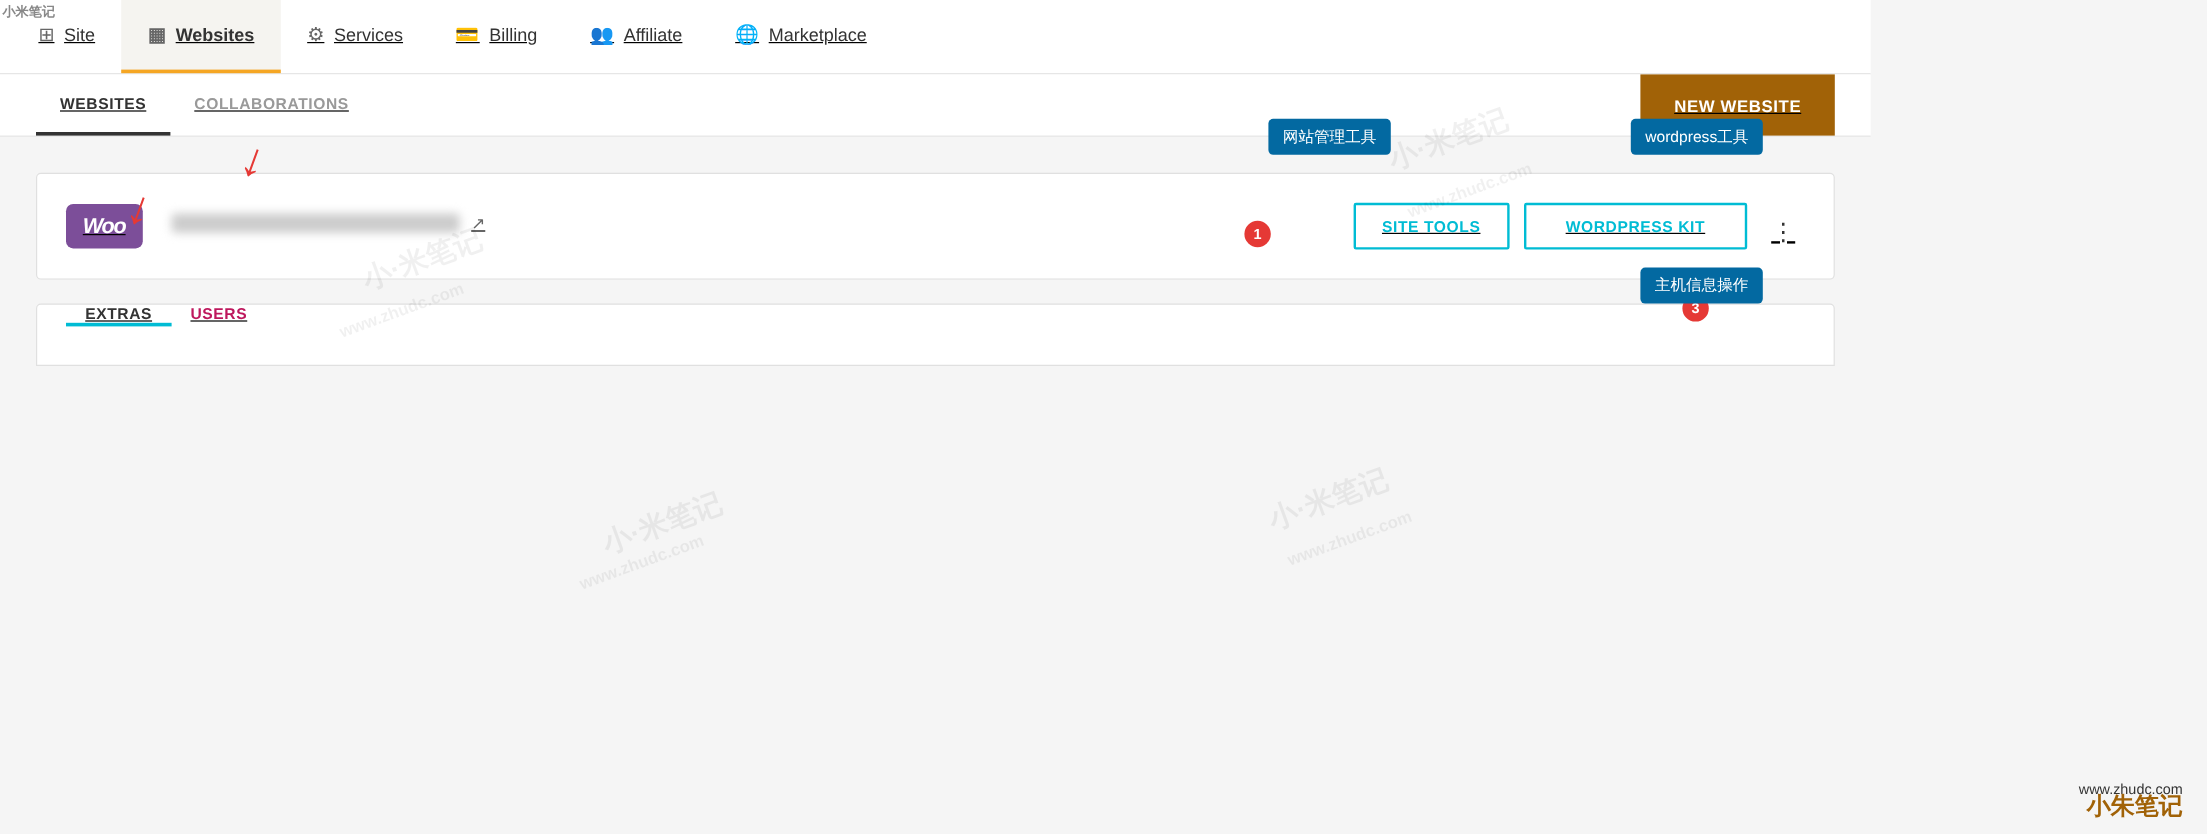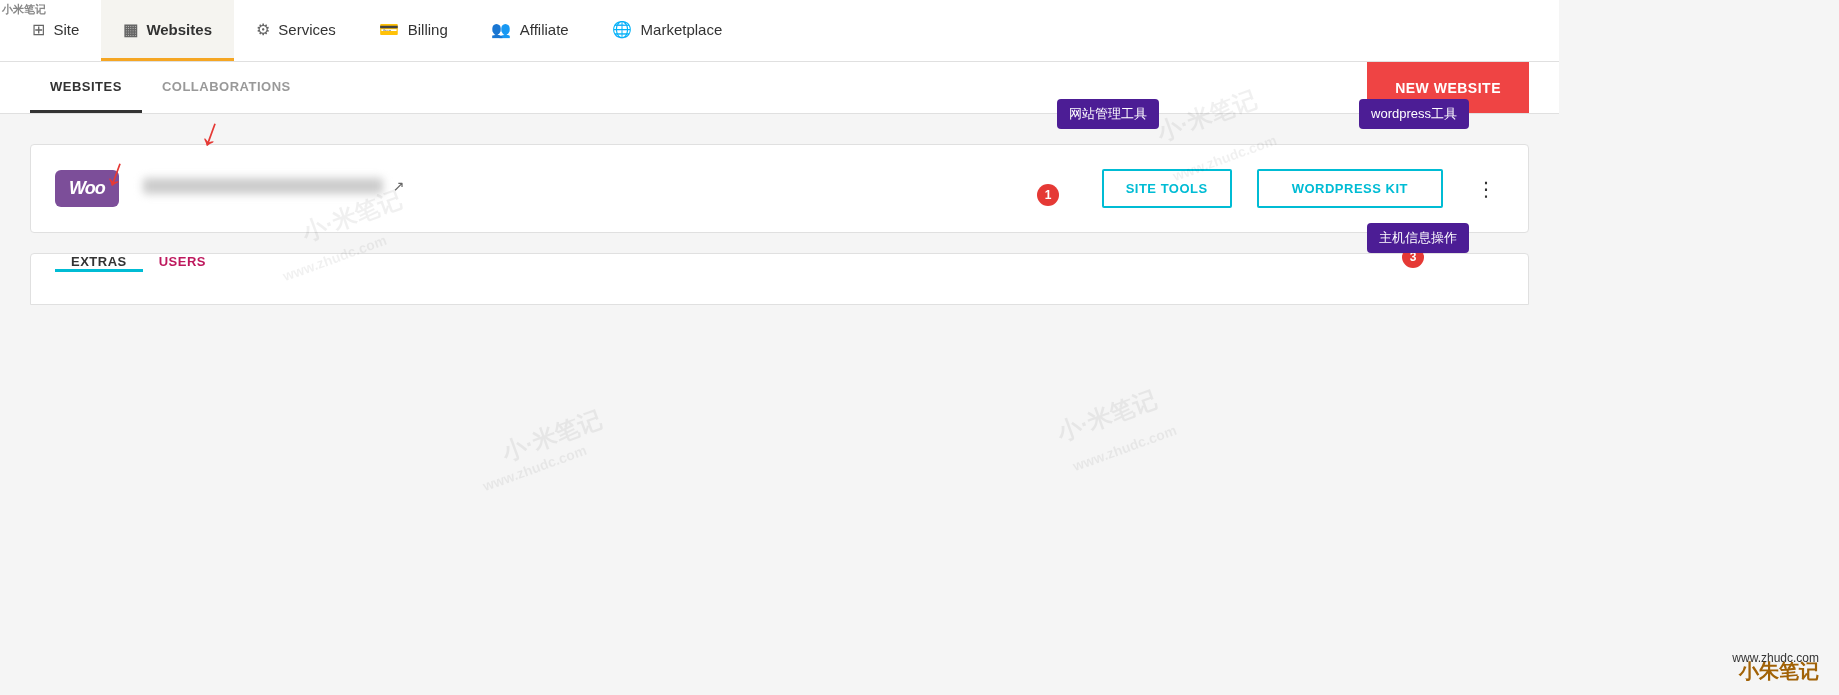--- a/index.html
+++ b/index.html
@@ -59,21 +59,21 @@
       color: #999;
       cursor: pointer;
       border-bottom: 3px solid transparent;
       letter-spacing: 0.5px;
     }
     .sub-nav-item.active {
       color: #333;
       border-bottom: 3px solid #333;
     }
     .new-website-btn {
-      background: #ef4444;
+      background: #a16207;
       color: #fff;
       border: none;
       padding: 0 28px;
       font-size: 14px;
       font-weight: 700;
       cursor: pointer;
       letter-spacing: 0.5px;
       align-self: stretch;
     }
 
@@ -151,22 +151,22 @@
     .site-meta {
       font-size: 13px;
       color: #666;
     }
     .hosting-link {
       color: #1e88e5;
       text-decoration: none;
     }
     .site-actions {
       display: flex;
-      align-items: center;
-      gap: 25px;
+      align-items: flex-end;
+      gap: 12px;
     }
     .site-tools-btn {
       border: 2px solid #00bcd4;
       color: #00bcd4;
       background: #fff;
       padding: 10px 22px;
       font-size: 13px;
       font-weight: 700;
       letter-spacing: 0.5px;
       cursor: pointer;
@@ -212,21 +212,21 @@
       border-bottom: 3px solid transparent;
       letter-spacing: 0.5px;
     }
     .bottom-tab.active {
       color: #333;
       border-bottom: 3px solid #00bcd4;
     }
 
     
     .annotation-label {
-      background: #4c1d95;
+      background: #0369a1;
       color: #fff;
       font-size: 13px;
       padding: 6px 12px;
       border-radius: 4px;
       white-space: nowrap;
       position: absolute;
       z-index: 10;
       text-align: right;
     }
     .annotation-circle {
@@ -300,20 +300,21 @@
       font-size: 12px;
       color: #333;
       text-align: right;
     }
 
     .page-wrapper {
       position: relative;
       width: 1559px;
       min-height: 695px;
       overflow: hidden;
+      text-decoration: underline;
     }
   </style>
 </head>
 <body>
 
 <div class="page-wrapper">
 
   <div class="top-logo">小米笔记</div>
 
   <nav class="top-nav">

